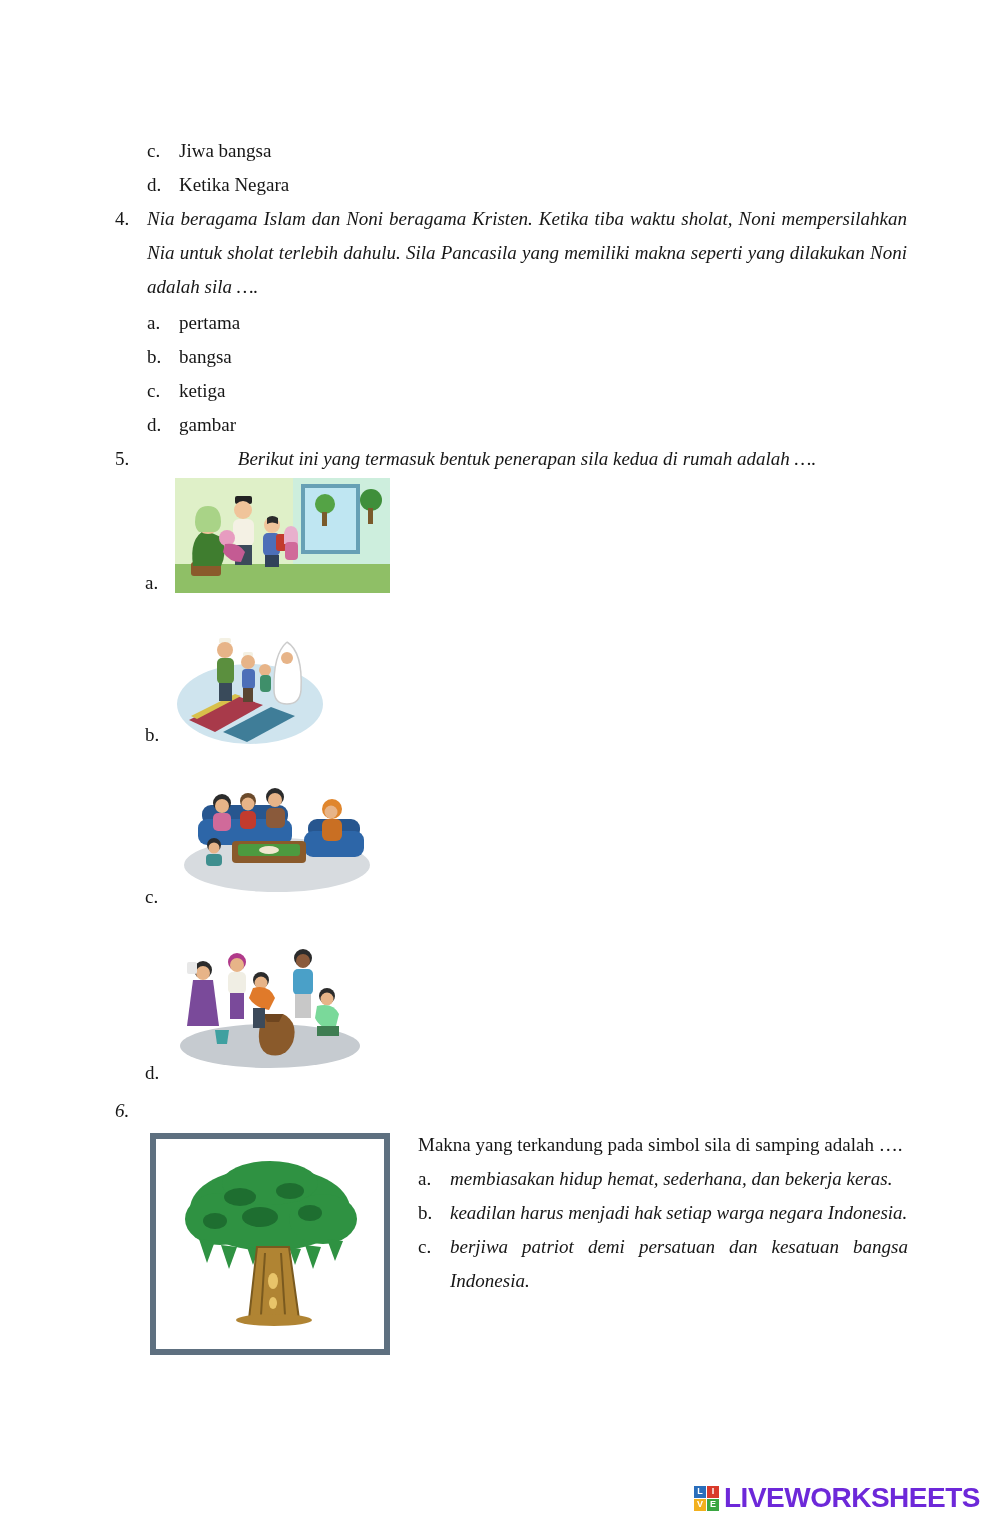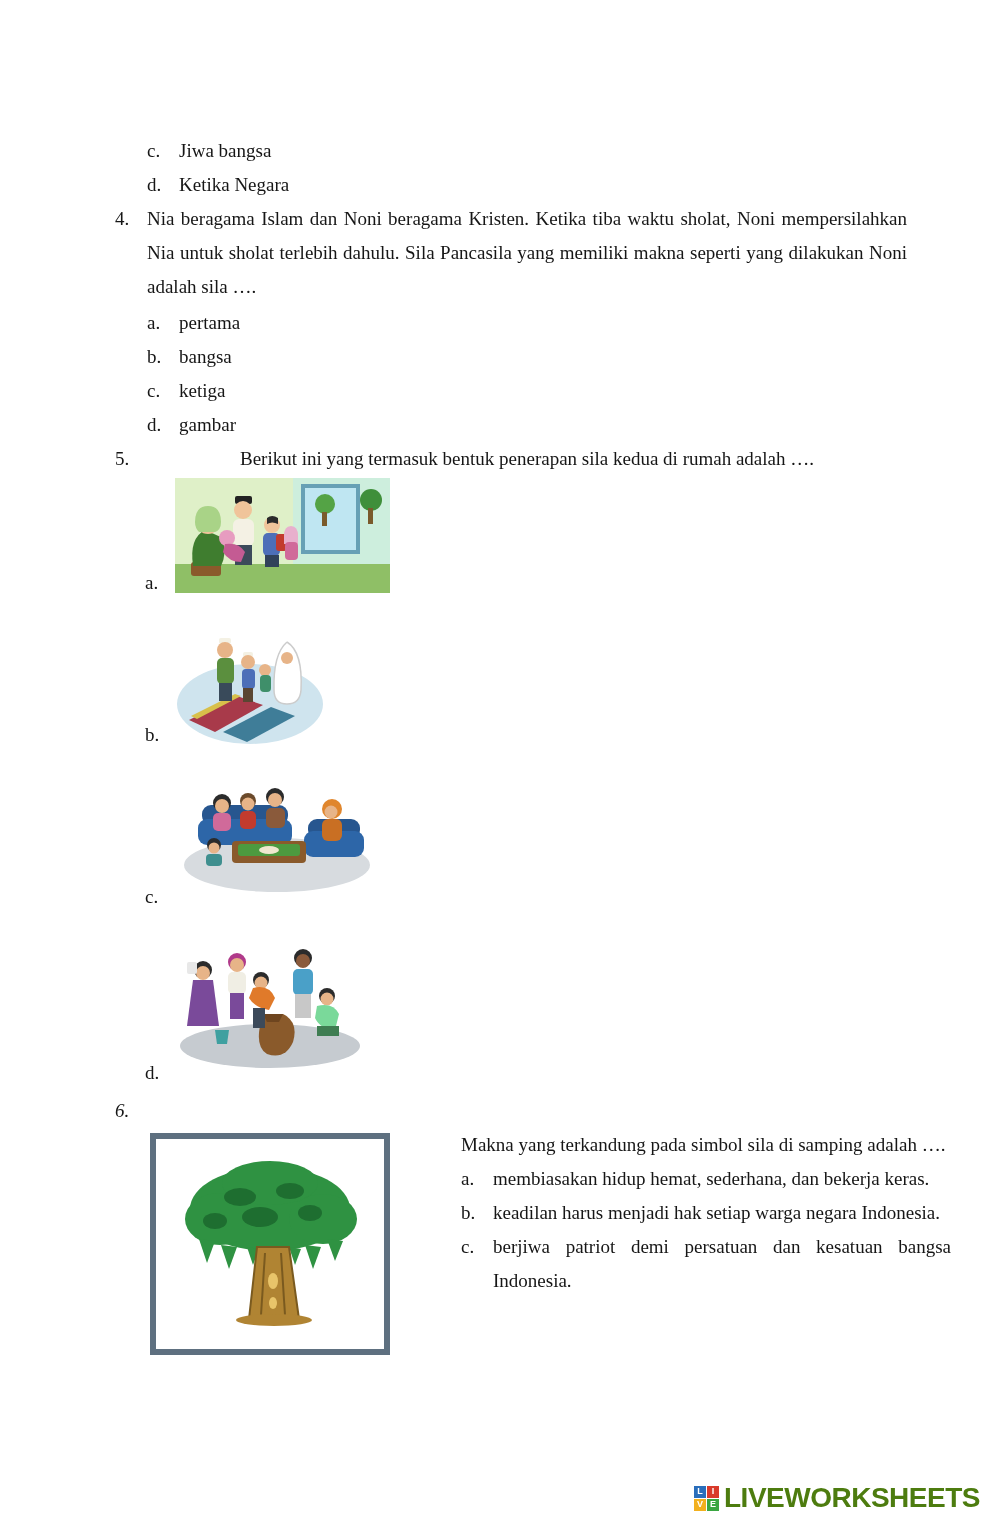--- a/index.html
+++ b/index.html
@@ -4,40 +4,40 @@
 <style>
   html,body{margin:0;padding:0;background:#fff;}
   .page{
     position:relative;width:1000px;height:1529px;background:#ffffff;
     font-family:"Liberation Serif", serif;font-size:19px;line-height:34px;color:#161616;
     overflow:hidden;
   }
   .abs{position:absolute;}
   .qrow{display:flex;}
   .qnum{flex:0 0 32px;width:32px;}
-  .qtext{flex:1;text-align:justify;}
+  .qtext{flex:1;text-align:justify;font-style:italic;}
   .opt{display:flex;}
   .optletter{flex:0 0 32px;width:32px;}
   .italic{font-style:italic;}
   .picletter{position:absolute;width:32px;}
   .tree-box{
     position:absolute;left:150px;top:1133px;width:240px;height:222px;
     border:6px solid #5e7080;background:#fff;box-sizing:border-box;
     display:flex;align-items:center;justify-content:center;
   }
-  .rightcol{position:absolute;left:418px;top:1128px;width:490px;margin-left:43px;}
+  .rightcol{position:absolute;left:418px;top:1128px;width:490px;}
   .rightcol .para{text-align:justify;}
   .rightcol .opt{margin:0;}
   .footer{position:absolute;top:1484px;left:694px;display:flex;align-items:center;gap:5px;}
   .lw-grid{display:grid;grid-template-columns:12px 12px;grid-auto-rows:12px;gap:1px;}
   .lw-tile{display:flex;align-items:center;justify-content:center;color:#fff;
     font-family:"Liberation Sans", sans-serif;font-weight:bold;font-size:9px;line-height:1;}
   .t0{background:#2a6ebb;} .t1{background:#d93a2b;} .t2{background:#f2b01e;} .t3{background:#3aa642;}
   .lw-text{font-family:"Liberation Sans", sans-serif;font-weight:bold;font-size:28px;
-    color:#4d7c0f;letter-spacing:-0.5px;line-height:1;}
+    color:#6d28d9;letter-spacing:-0.5px;line-height:1;}
 </style>
 </head>
 <body>
 
 <div class="page">
 
   <div class="abs opt" style="left:147px;top:134px;width:400px;">
     <span class="optletter">c.</span>
     <span>Jiwa bangsa</span>
   </div>

